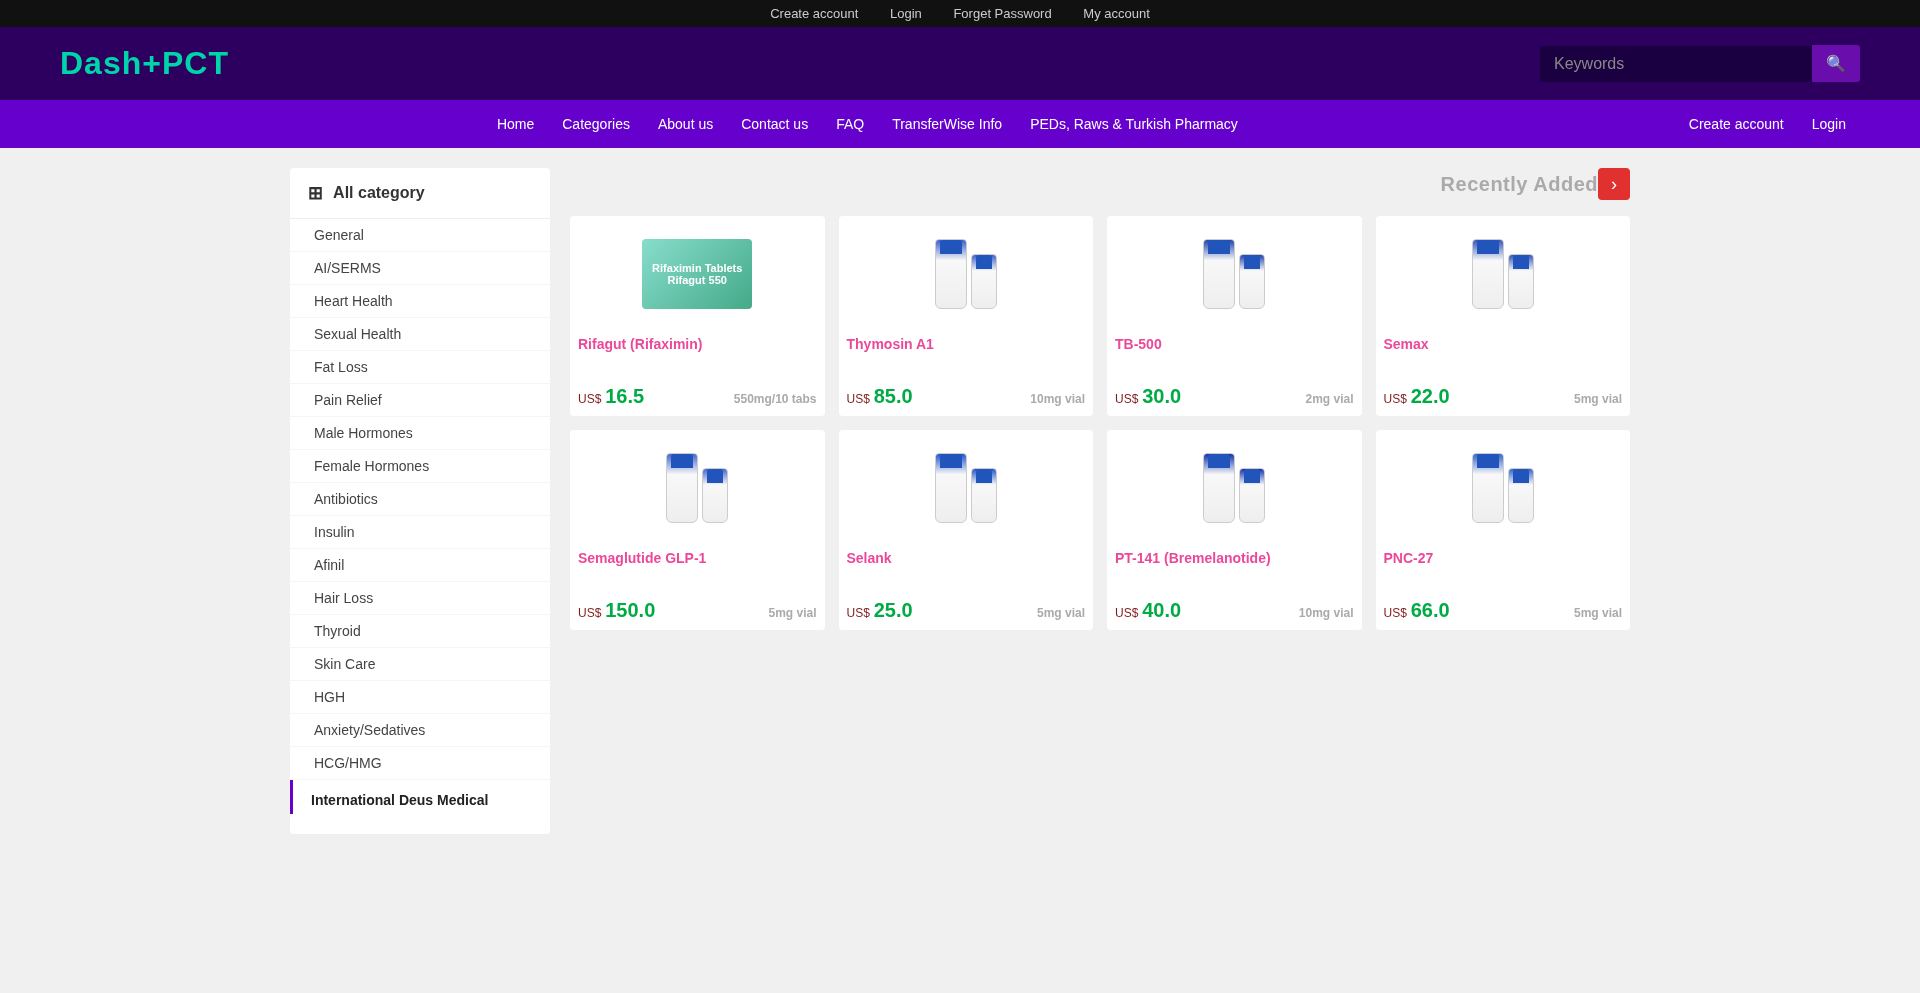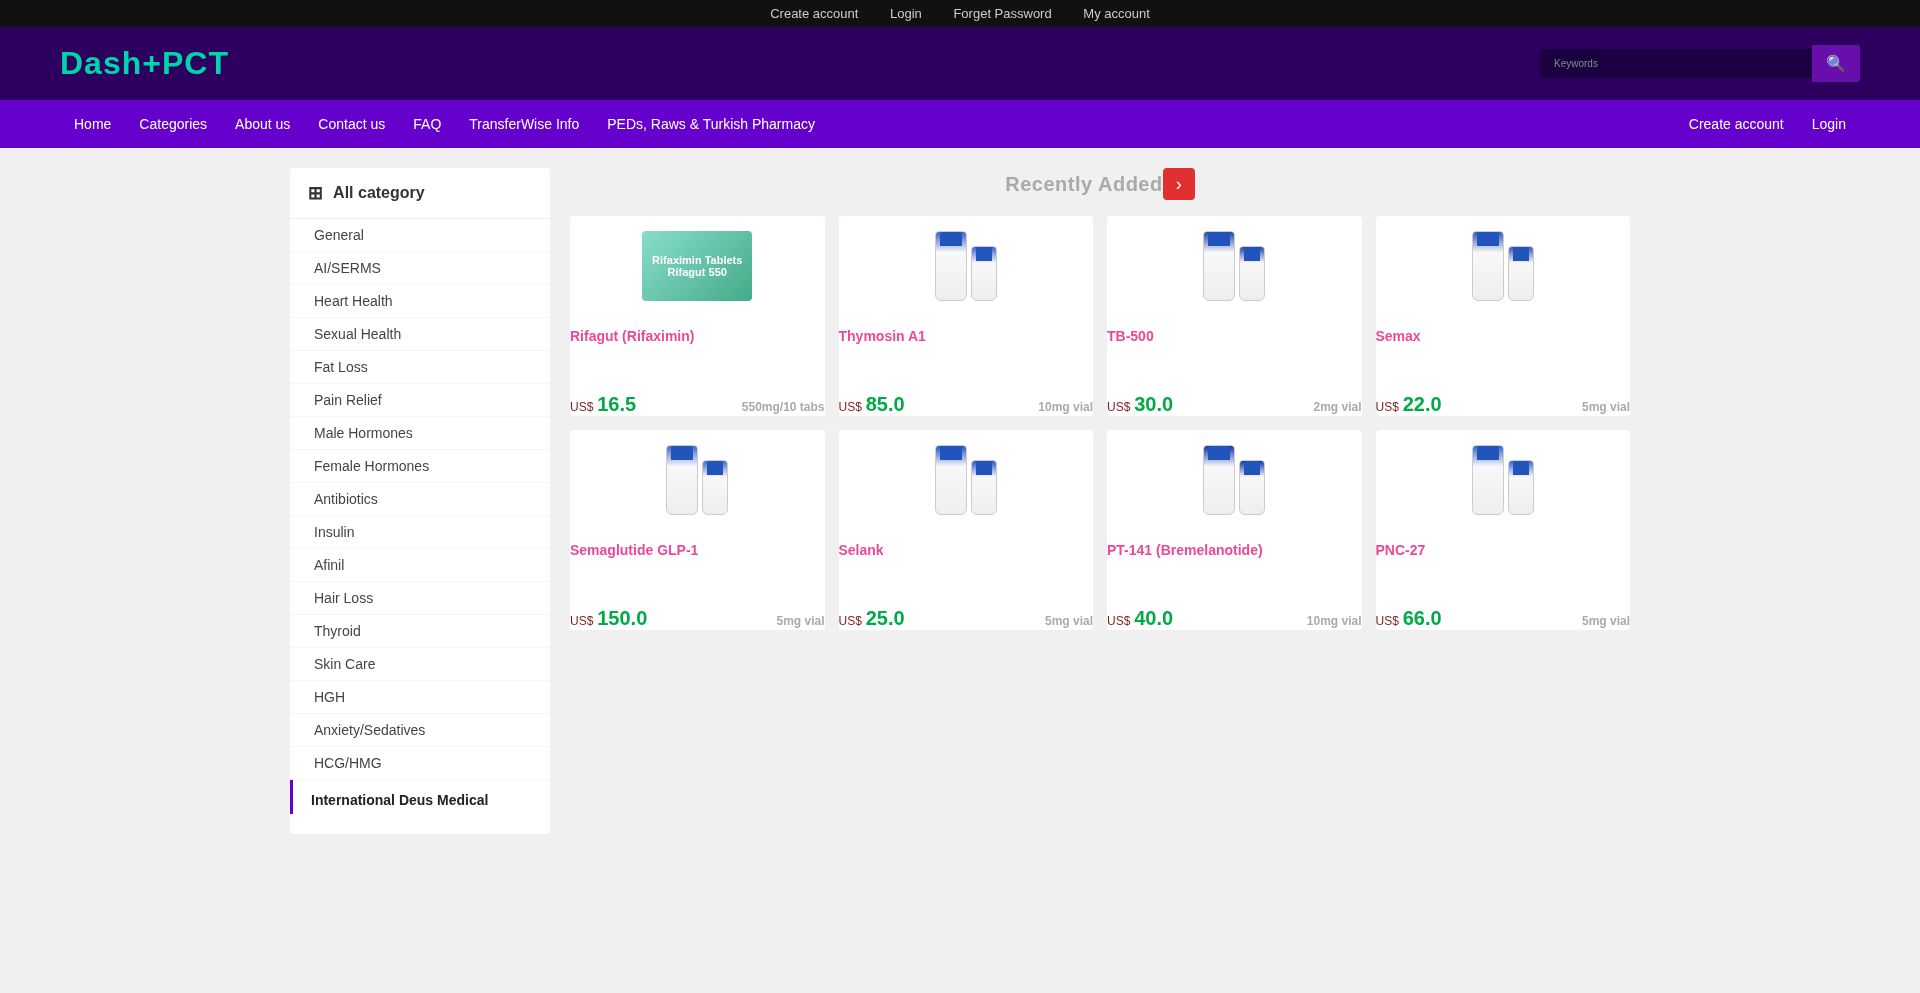--- a/index.html
+++ b/index.html
@@ -38,21 +38,21 @@
     .search-bar {
       display: flex;
       align-items: center;
       width: 320px;
     }
     .search-bar input {
       width: 100%;
       padding: 9px 14px;
       border: none;
       outline: none;
-      font-size: 10px;
+      font-size: 16px;
       background: #1a0040;
       color: #c4b5fd;
       border-radius: 3px 0 0 3px;
     }
     .search-bar input::placeholder { color: #888; }
     .search-bar button {
       background: #6a0dad;
       border: none;
       padding: 9px 14px;
       cursor: pointer;
@@ -66,20 +66,21 @@
       background: #6600cc;
       display: flex;
       align-items: center;
       padding: 0 60px;
       min-height: 48px;
     }
     .nav-left {
       display: flex;
       align-items: center;
       flex: 1;
+      justify-content: center;
     }
     .nav a {
       color: #fff;
       text-decoration: none;
       padding: 14px 14px;
       font-size: 14px;
       display: inline-block;
     }
     .nav-right {
       display: flex;
@@ -129,21 +130,21 @@
       border-bottom: 1px solid #f5f5f5;
     }
 
     
     .content {
       flex: 1;
     }
     .section-header {
       display: flex;
       align-items: center;
-      justify-content: center;
+      justify-content: flex-end;
       margin-bottom: 16px;
     }
     .section-title {
       font-size: 20px;
       font-weight: bold;
       color: #aaa;
       letter-spacing: 0.5px;
     }
     .nav-arrow {
       background: #e03030;
@@ -161,21 +162,21 @@
 
     
     .product-grid {
       display: grid;
       grid-template-columns: repeat(4, 1fr);
       gap: 14px;
     }
     .product-card {
       background: #fff;
       border-radius: 4px;
-      padding: 0;
+      padding: 8px;
       display: flex;
       flex-direction: column;
       align-items: flex-start;
       min-height: 200px;
       cursor: pointer;
       transition: box-shadow 0.2s;
     }
     .product-image {
       width: 100%;
       height: 100px;

